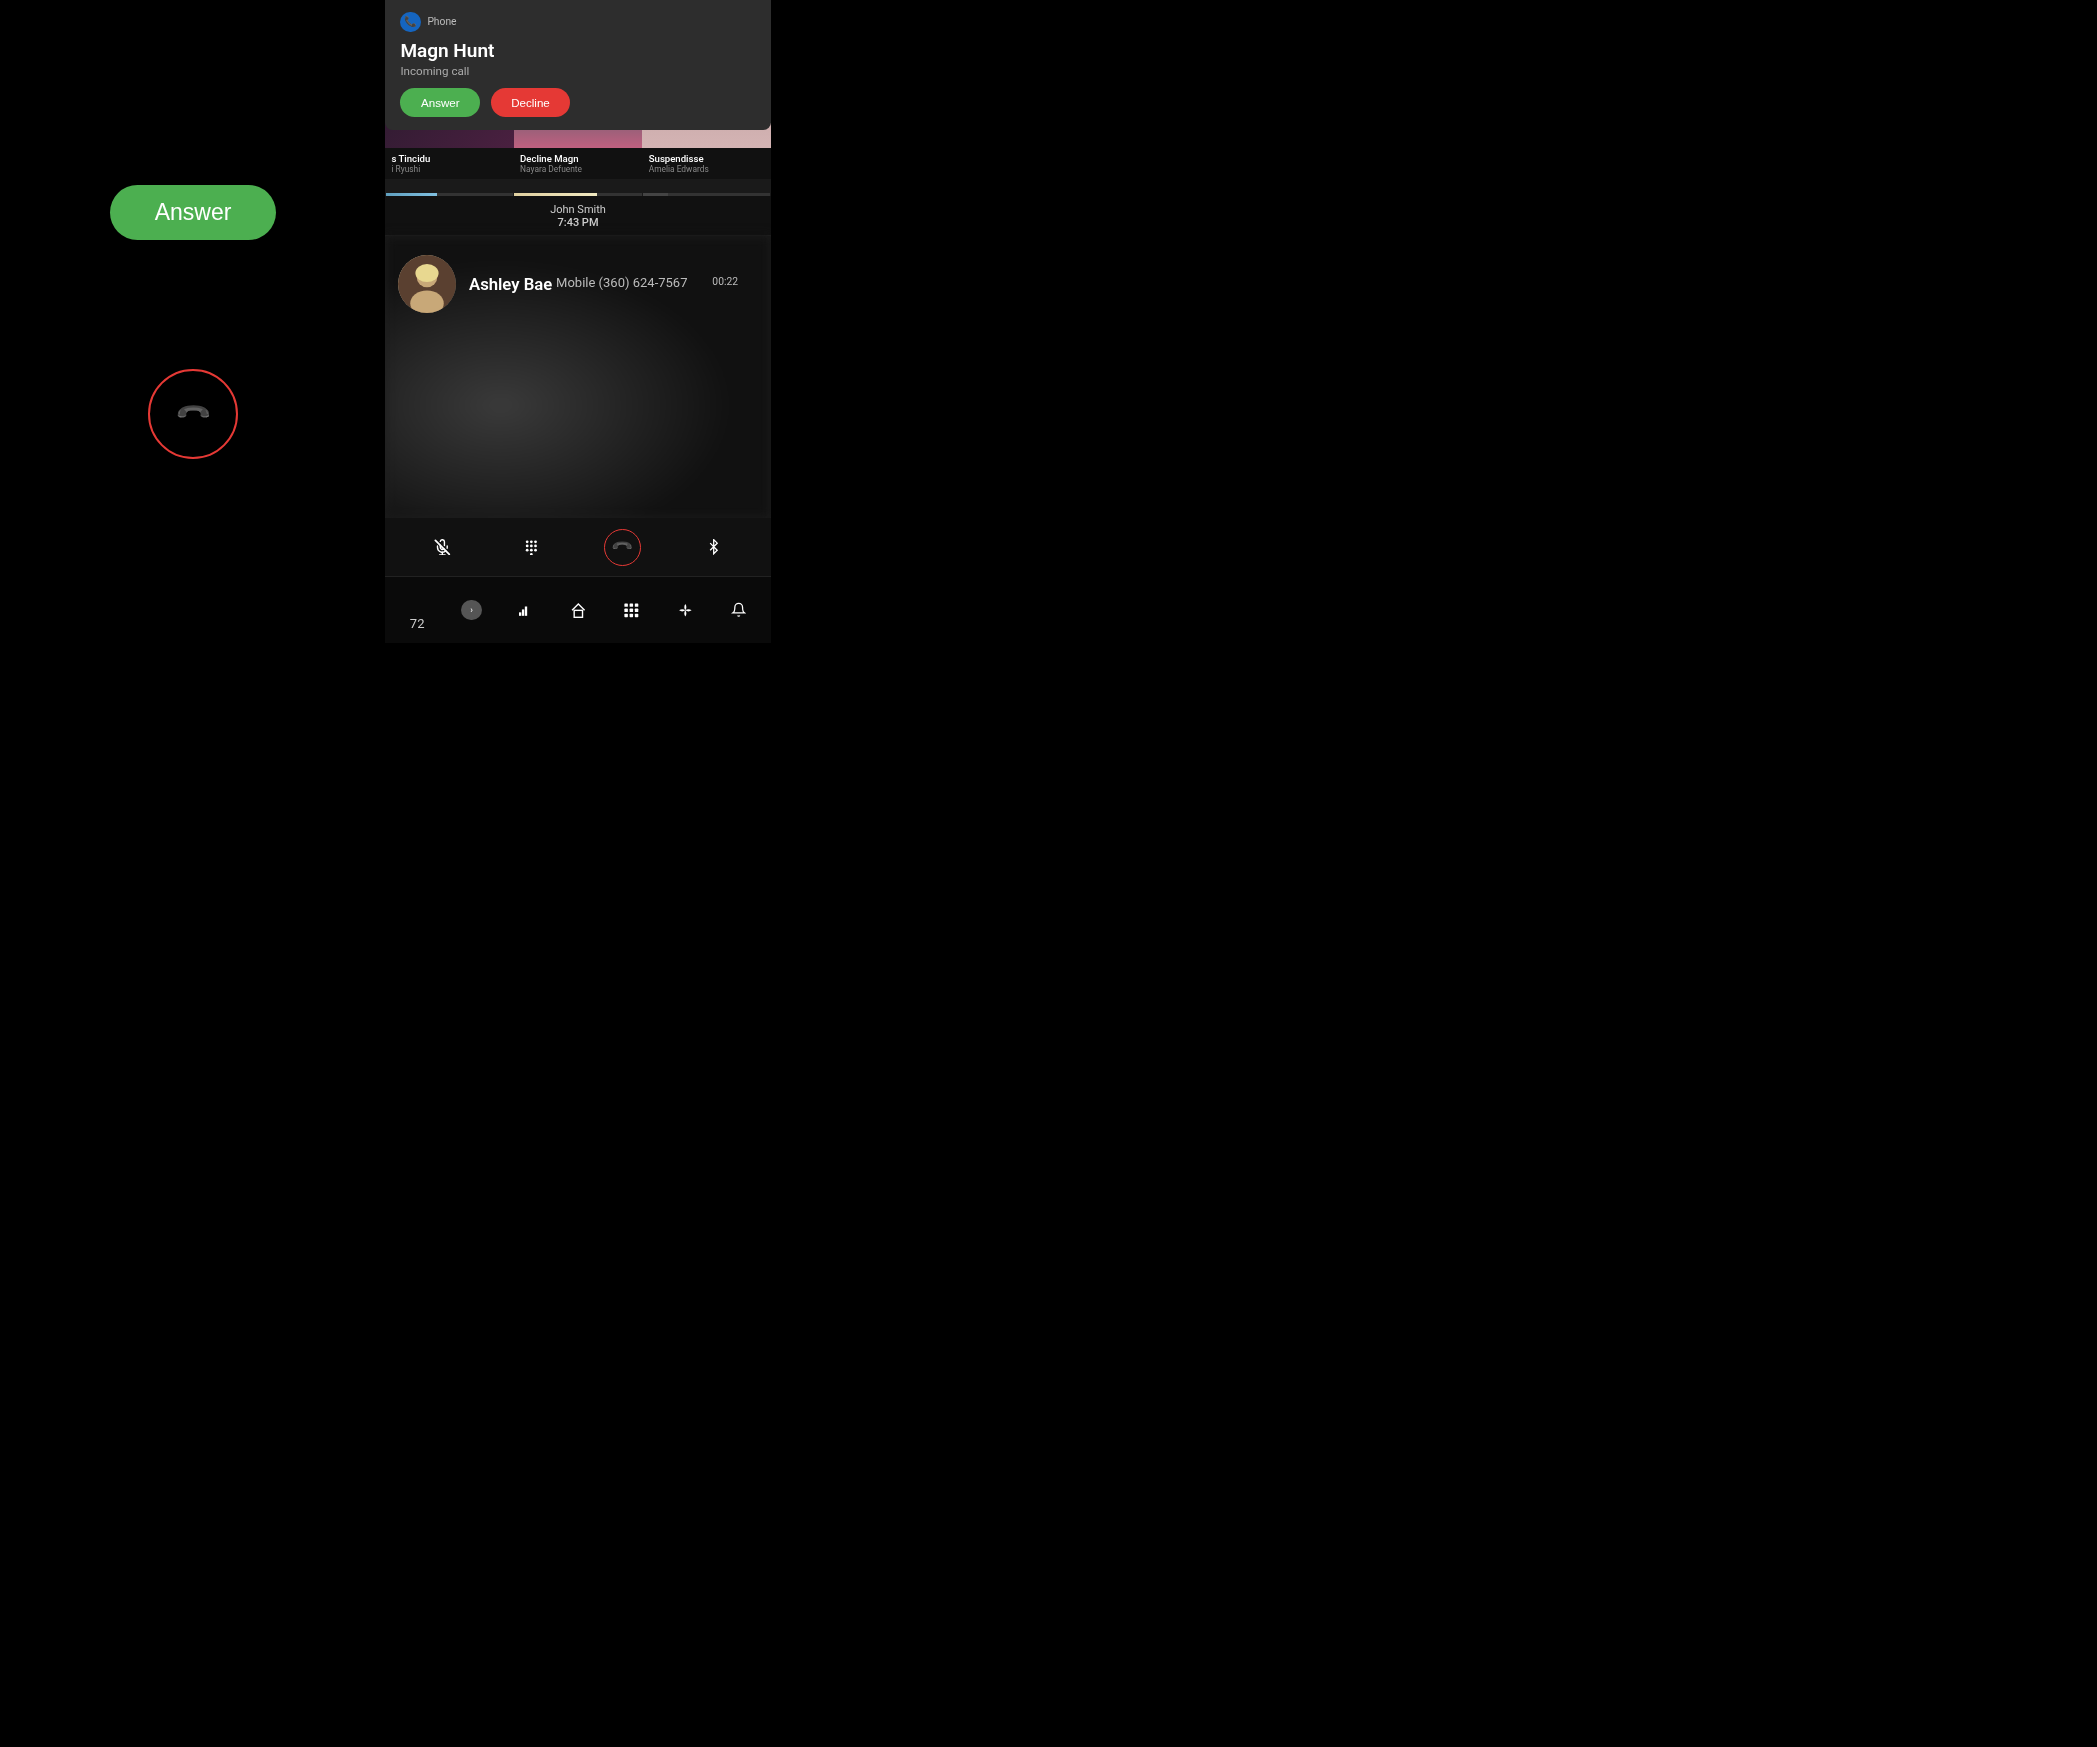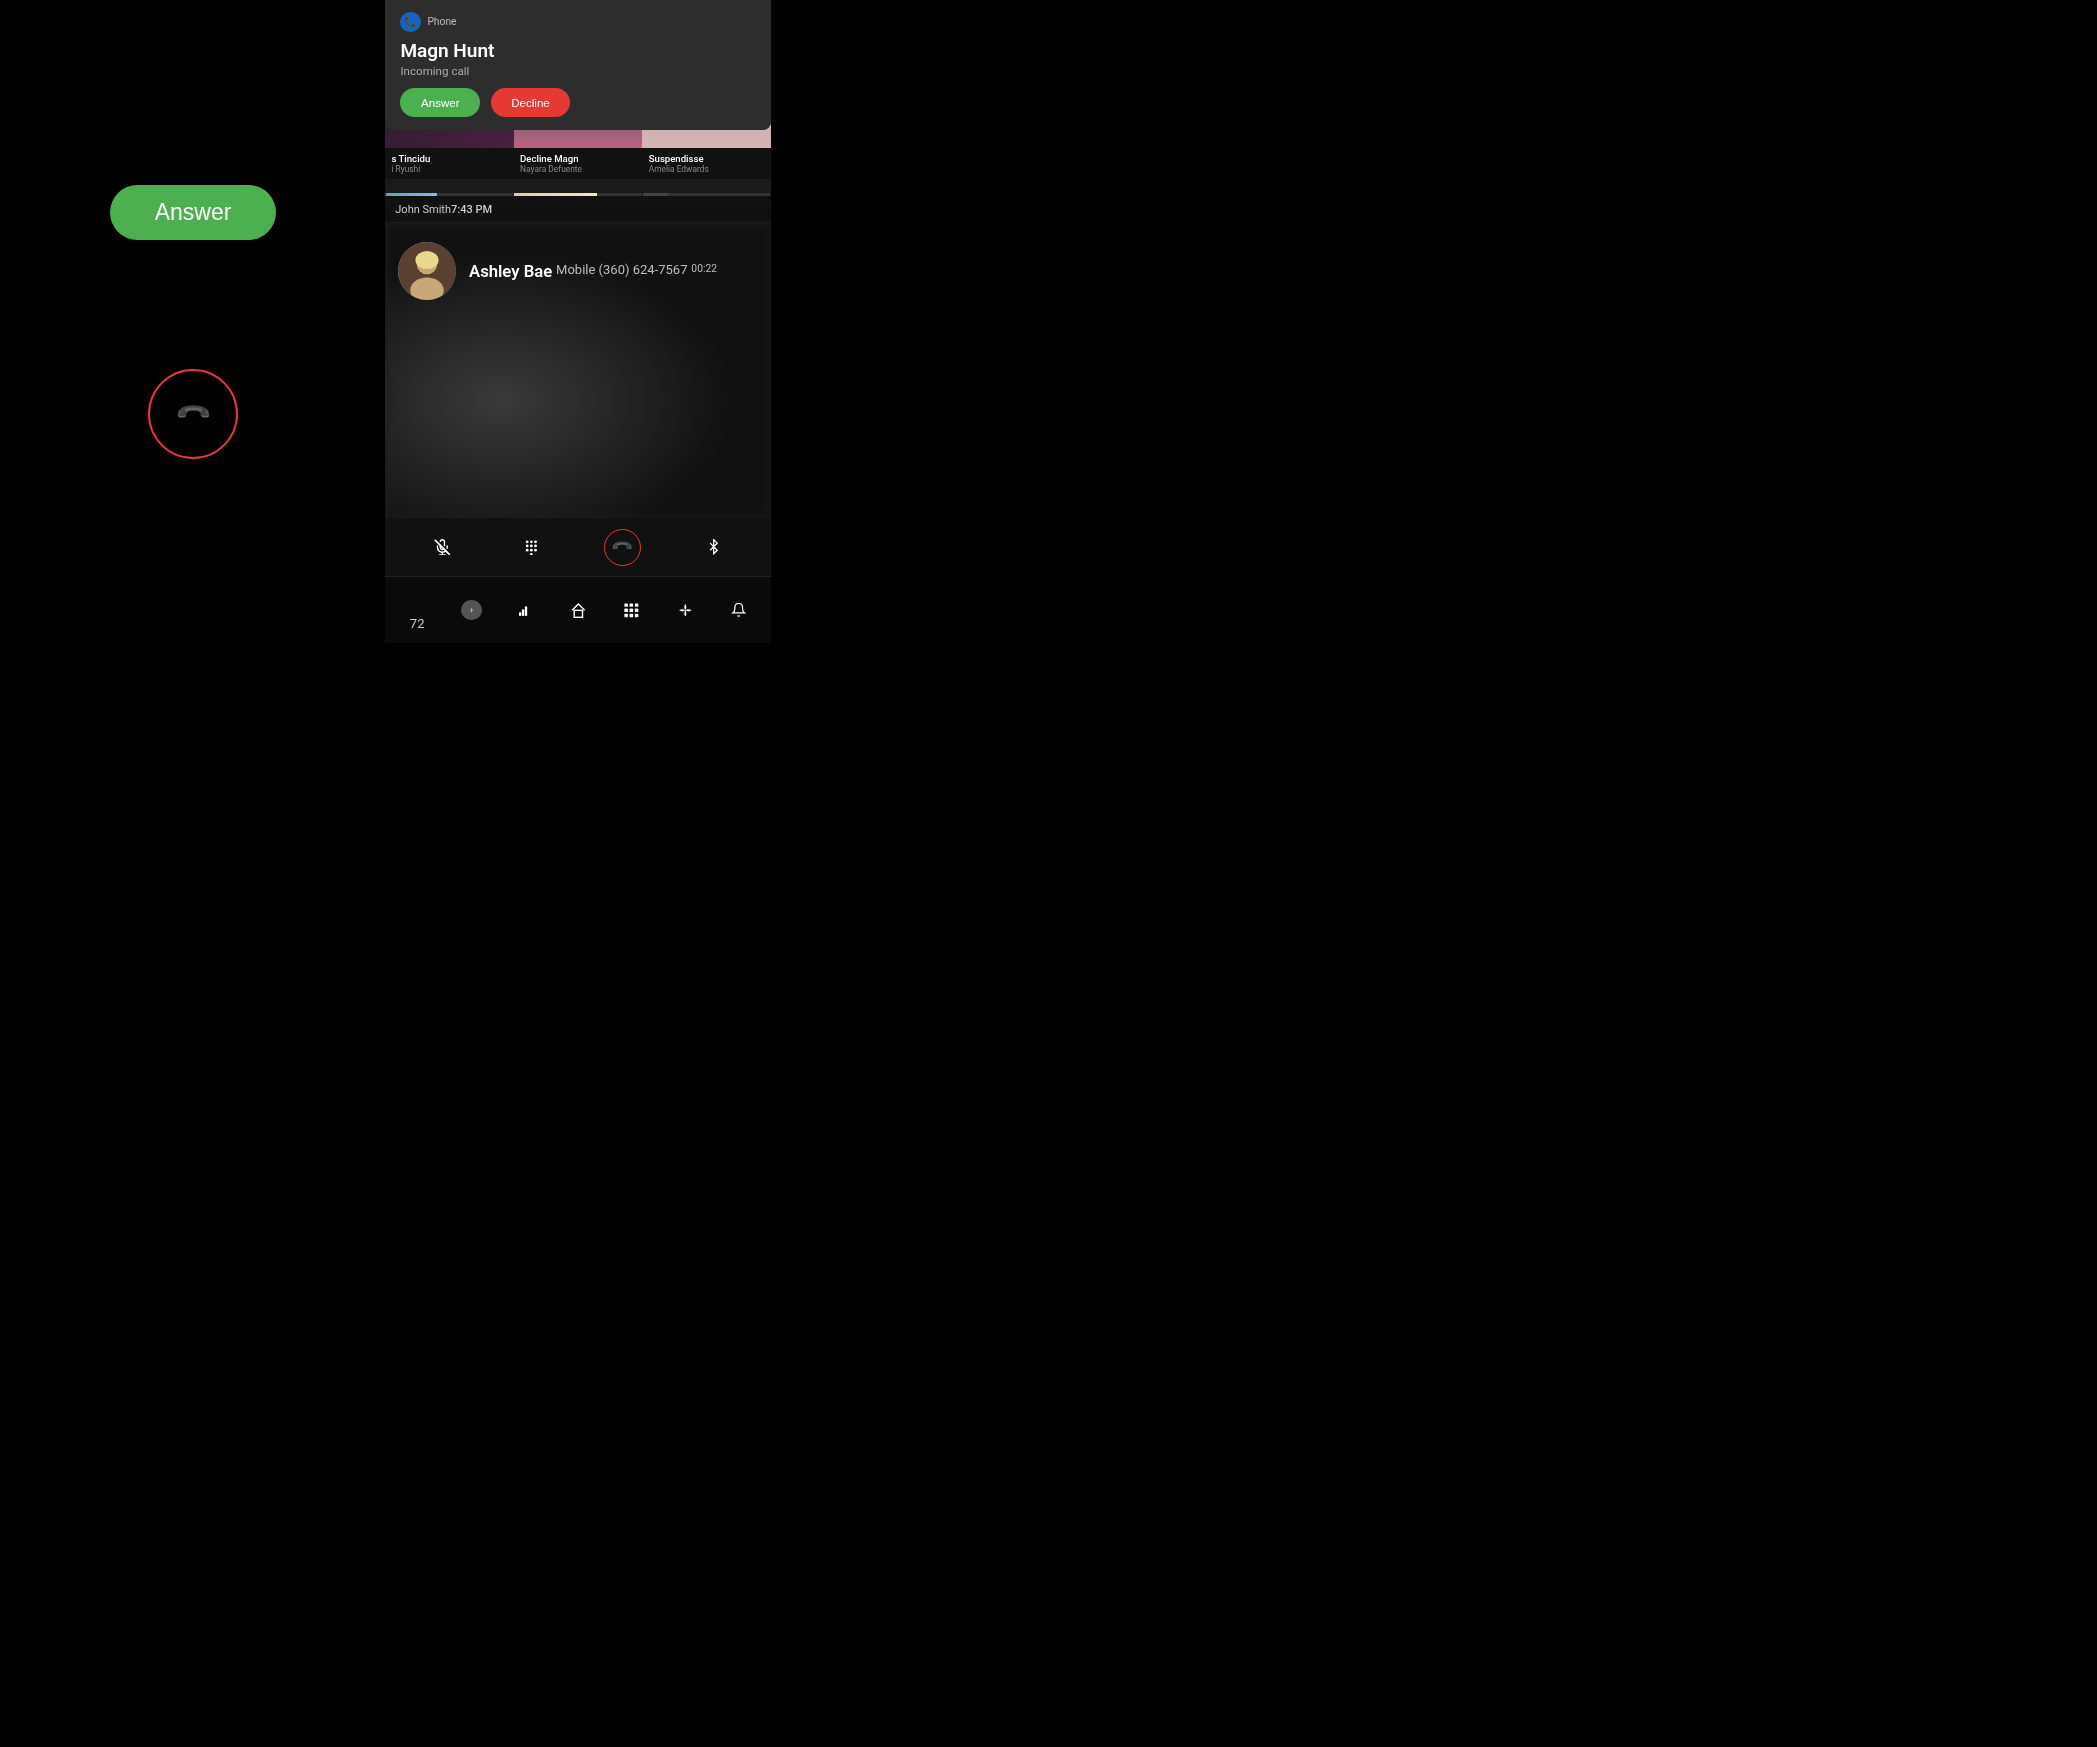--- a/index.html
+++ b/index.html
@@ -242,24 +242,26 @@
 
     .progress-fill-3 {
       width: 20%;
       height: 100%;
       background: #444;
     }
 
     
     .message-row {
       display: flex;
+      justify-content: space-between;
       align-items: center;
       padding: 6.4px 10.3px;
       background: #111;
       border-bottom: 0.6px solid #222;
+      flex-direction: column;
     }
 
     .message-sender {
       color: #ccc;
       font-size: 11px;
     }
 
     .message-time {
       color: #ccc;
       font-size: 11px;
@@ -329,20 +331,21 @@
     }
 
     .caller-number {
       color: #bbb;
       font-size: 13px;
     }
 
     .call-duration {
       color: #bbb;
       font-size: 10.3px;
+      margin-left: 21px;
     }
 
     
     .call-controls {
       display: flex;
       justify-content: space-around;
       align-items: center;
       padding: 10.3px 13px;
       background: #111;
       position: relative;

